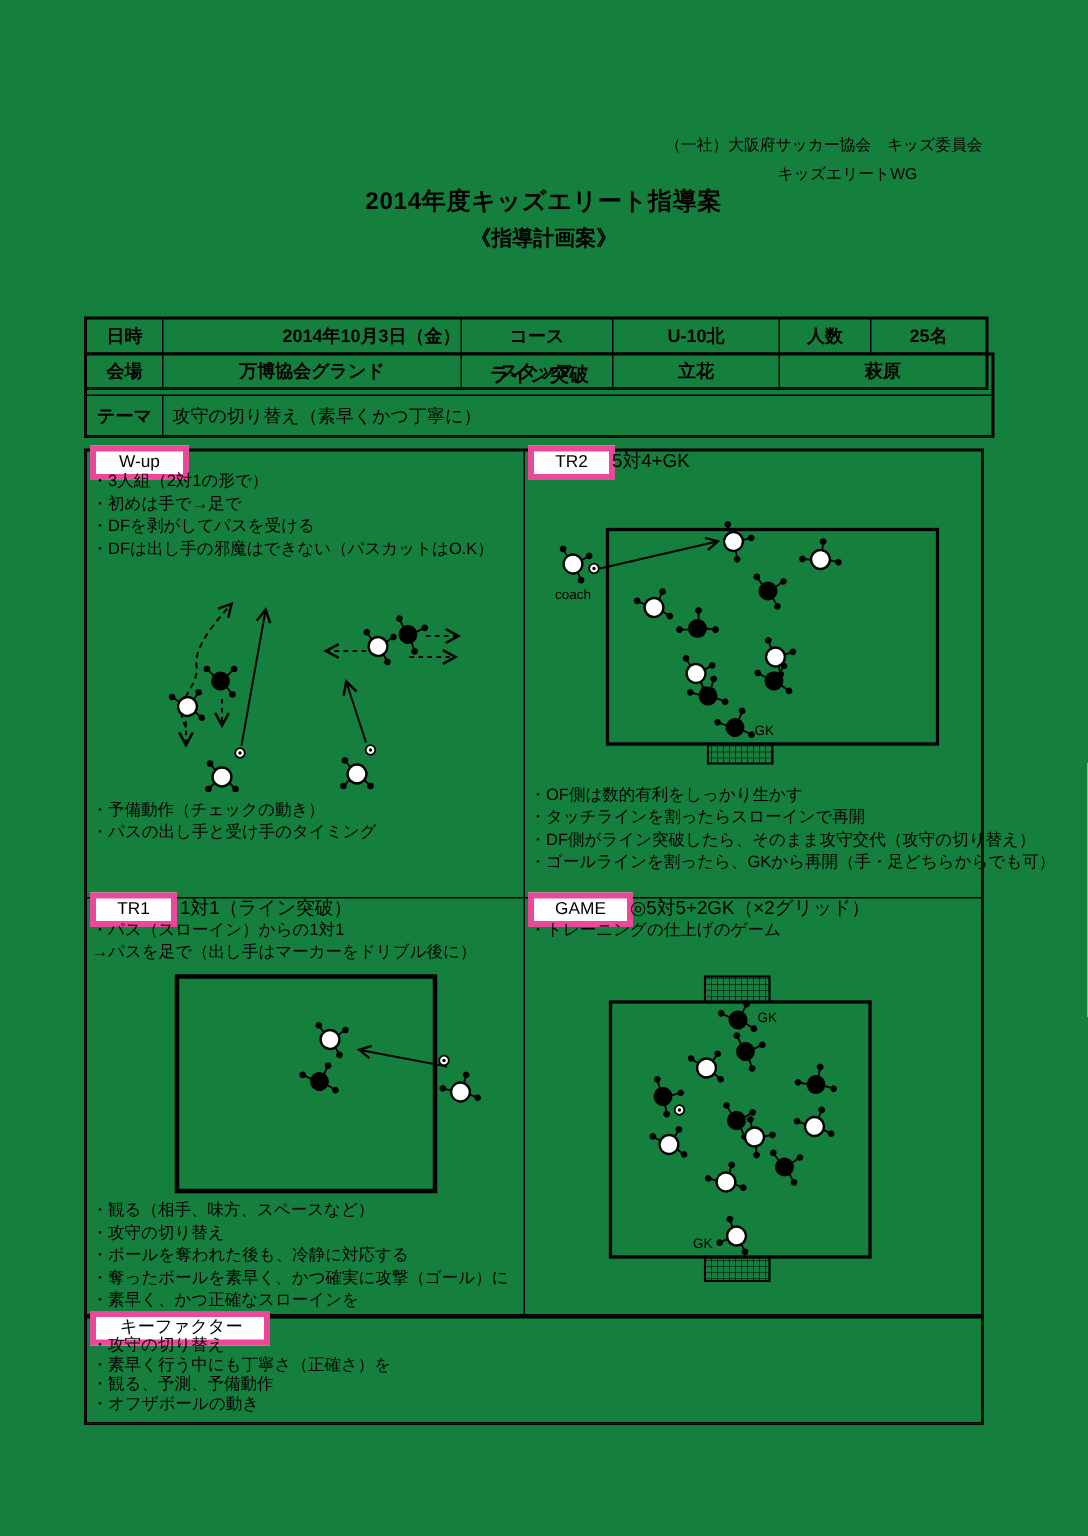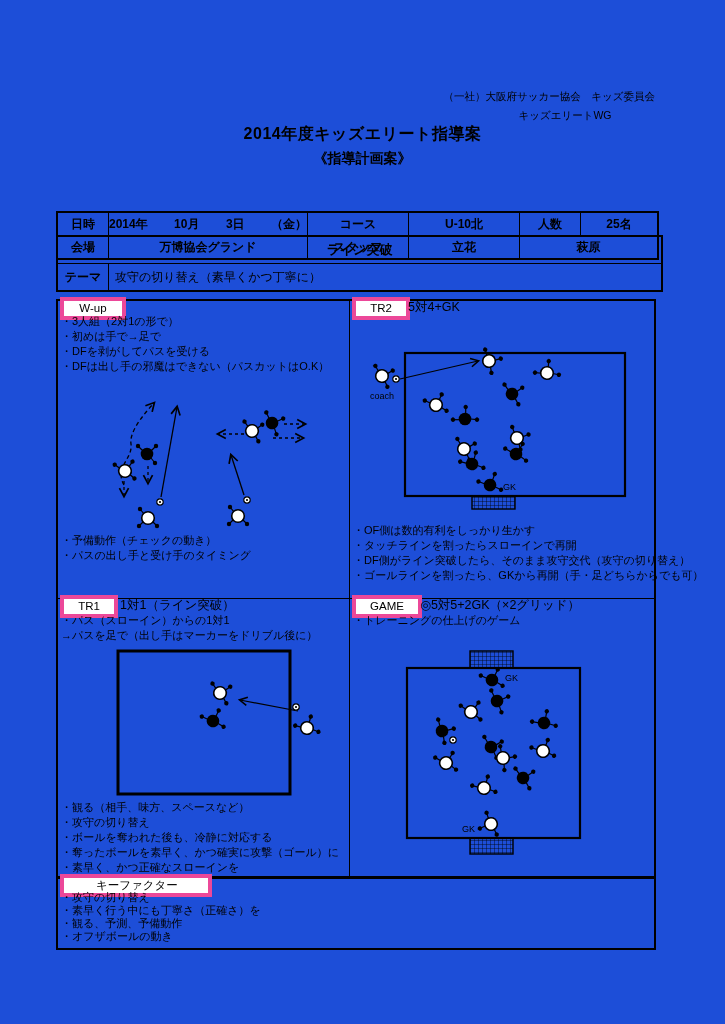--- a/index.html
+++ b/index.html
@@ -1,31 +1,31 @@
 <!DOCTYPE html>
 <html><head>
 <meta charset="utf-8">
 <style>
   html,body{margin:0;padding:0;background:#e8e8e8;}
   .page{
-    position:relative;width:725px;height:1024px;background:#1d4ed8;
+    position:relative;width:725px;height:1024px;background:#15803d;
     font-family:"Liberation Sans","DejaVu Sans",sans-serif;color:#000;
     overflow:hidden;margin:0 auto;
   }
   .abs{position:absolute;}
   .org1{top:90px;left:0;width:655px;text-align:right;font-size:10.5px;}
   .org2{top:109px;left:470px;width:190px;text-align:center;font-size:10.5px;}
   .title{top:124px;left:0;width:725px;text-align:center;font-size:16px;font-weight:bold;letter-spacing:.5px;}
   .subtitle{top:150px;left:0;width:725px;text-align:center;font-size:14px;font-weight:bold;}
   table.grid{border-collapse:collapse;table-layout:fixed;}
   table.grid td{border:1px solid #000;padding:0;font-size:12px;text-align:center;vertical-align:middle;overflow:hidden;white-space:nowrap;}
   .info{top:187px;left:57px;margin-top:25px;}
   .info td{height:22px;font-weight:bold;}
   .outer{outline:1px solid #000;}
-  .spread{display:flex;justify-content:space-between;align-items:center;width:100%;}
+  .spread{display:flex;justify-content:flex-end;align-items:center;width:100%;}
   .mt{top:236px;left:57px;}
   .mt td{height:26px;}
   .theme-val{text-align:left !important;padding-left:6px !important;font-weight:normal;}
   .maingrid{top:300px;left:57px;width:596px;height:576px;border:1px solid #000;outline:1px solid #000;}
   .cell{position:absolute;box-sizing:border-box;}
   .c-wup {left:0;top:0;width:292px;height:298px;border-right:1px solid #000;border-bottom:1px solid #000;}
   .c-tr2 {left:292px;top:0;width:304px;height:298px;border-bottom:1px solid #000;}
   .c-tr1 {left:0;top:298px;width:292px;height:278px;border-right:1px solid #000;}
   .c-game{left:292px;top:298px;width:304px;height:278px;}
   .keyrow{top:877px;left:57px;width:596px;height:70px;border:1px solid #000;outline:1px solid #000;}
@@ -234,21 +234,21 @@
         <use href="#pw" transform="translate(96,119) rotate(-15)"></use>
         <use href="#pb" transform="translate(173,134) rotate(10)"></use>
         <use href="#pw" transform="translate(134,144) rotate(-30)"></use>
         <use href="#pw" transform="translate(141,180) rotate(200)"></use>
         <text x="112" y="188" class="svglbl">GK</text>
       </svg>
     </div>
   </div>
 
   <div class="abs keyrow">
-    <div class="tab" style="width:80px;padding:0 32px">キーファクター</div>
+    <div class="tab" style="width:80px;padding:0 16px">キーファクター</div>
     <div class="notes tight" style="top:13px">
       <div class="ln">・攻守の切り替え</div>
       <div class="ln">・素早く行う中にも丁寧さ（正確さ）を</div>
       <div class="ln">・観る、予測、予備動作</div>
       <div class="ln">・オフザボールの動き</div>
     </div>
   </div>
 
 </div>
 

